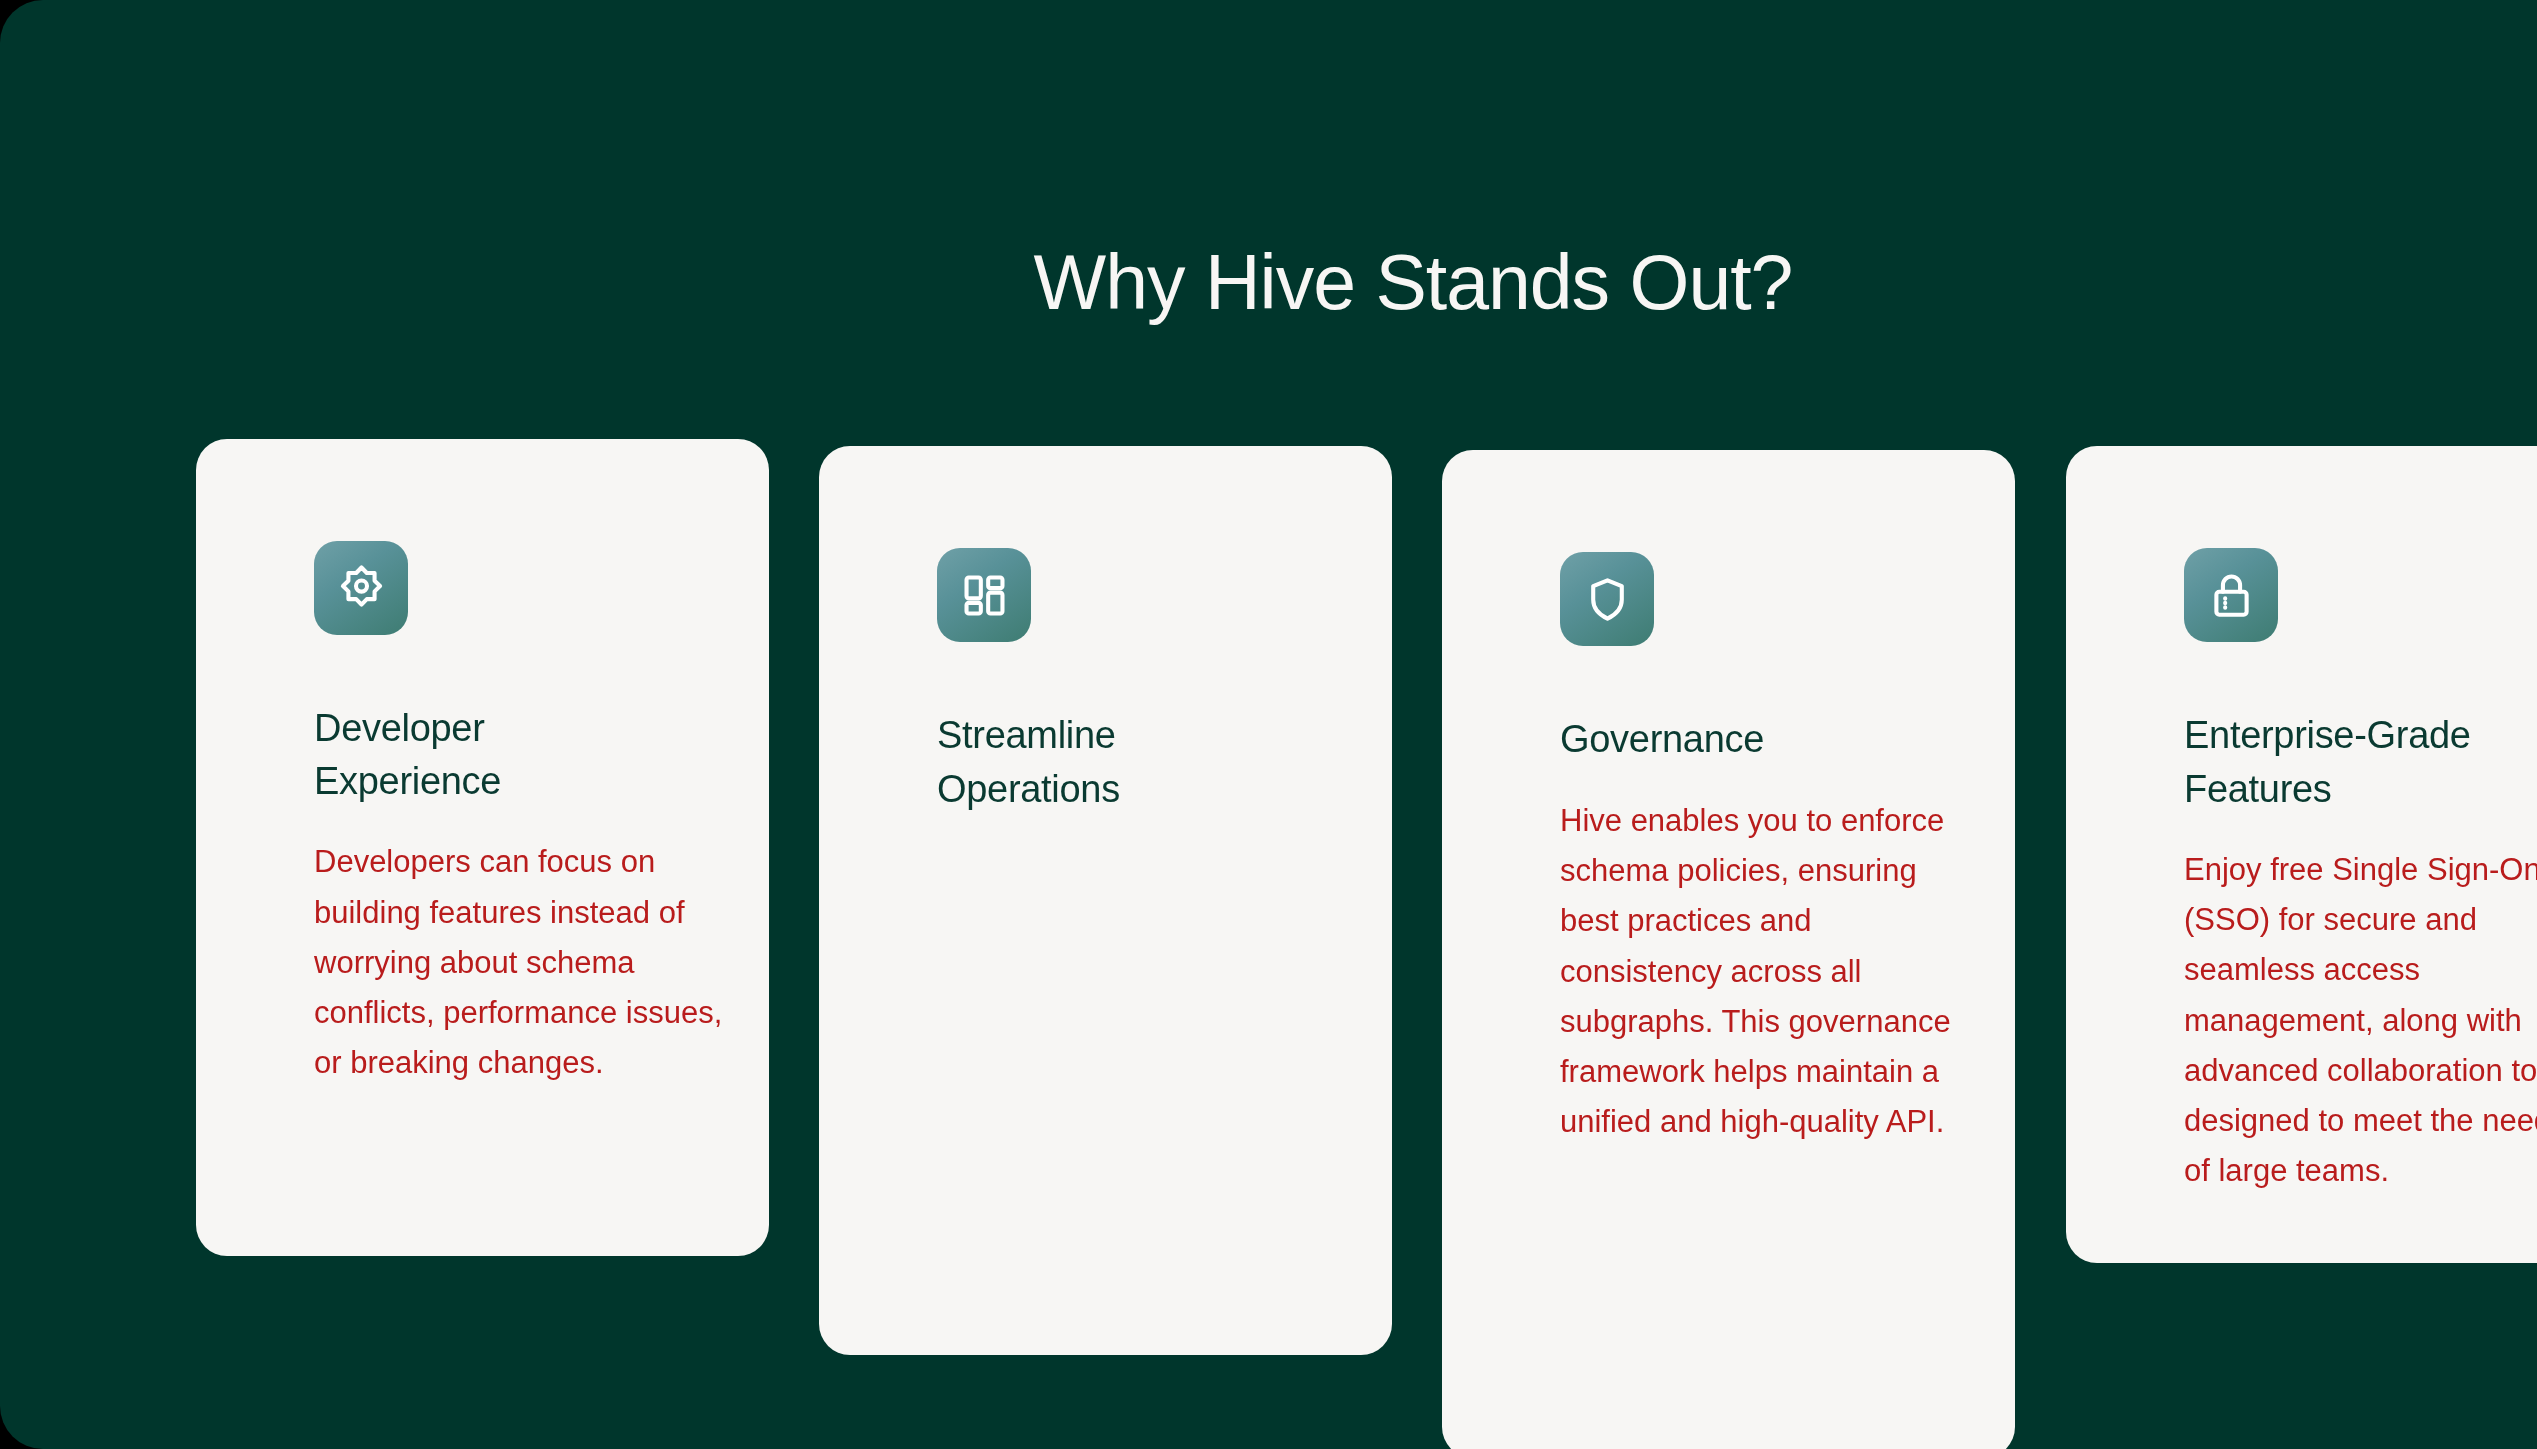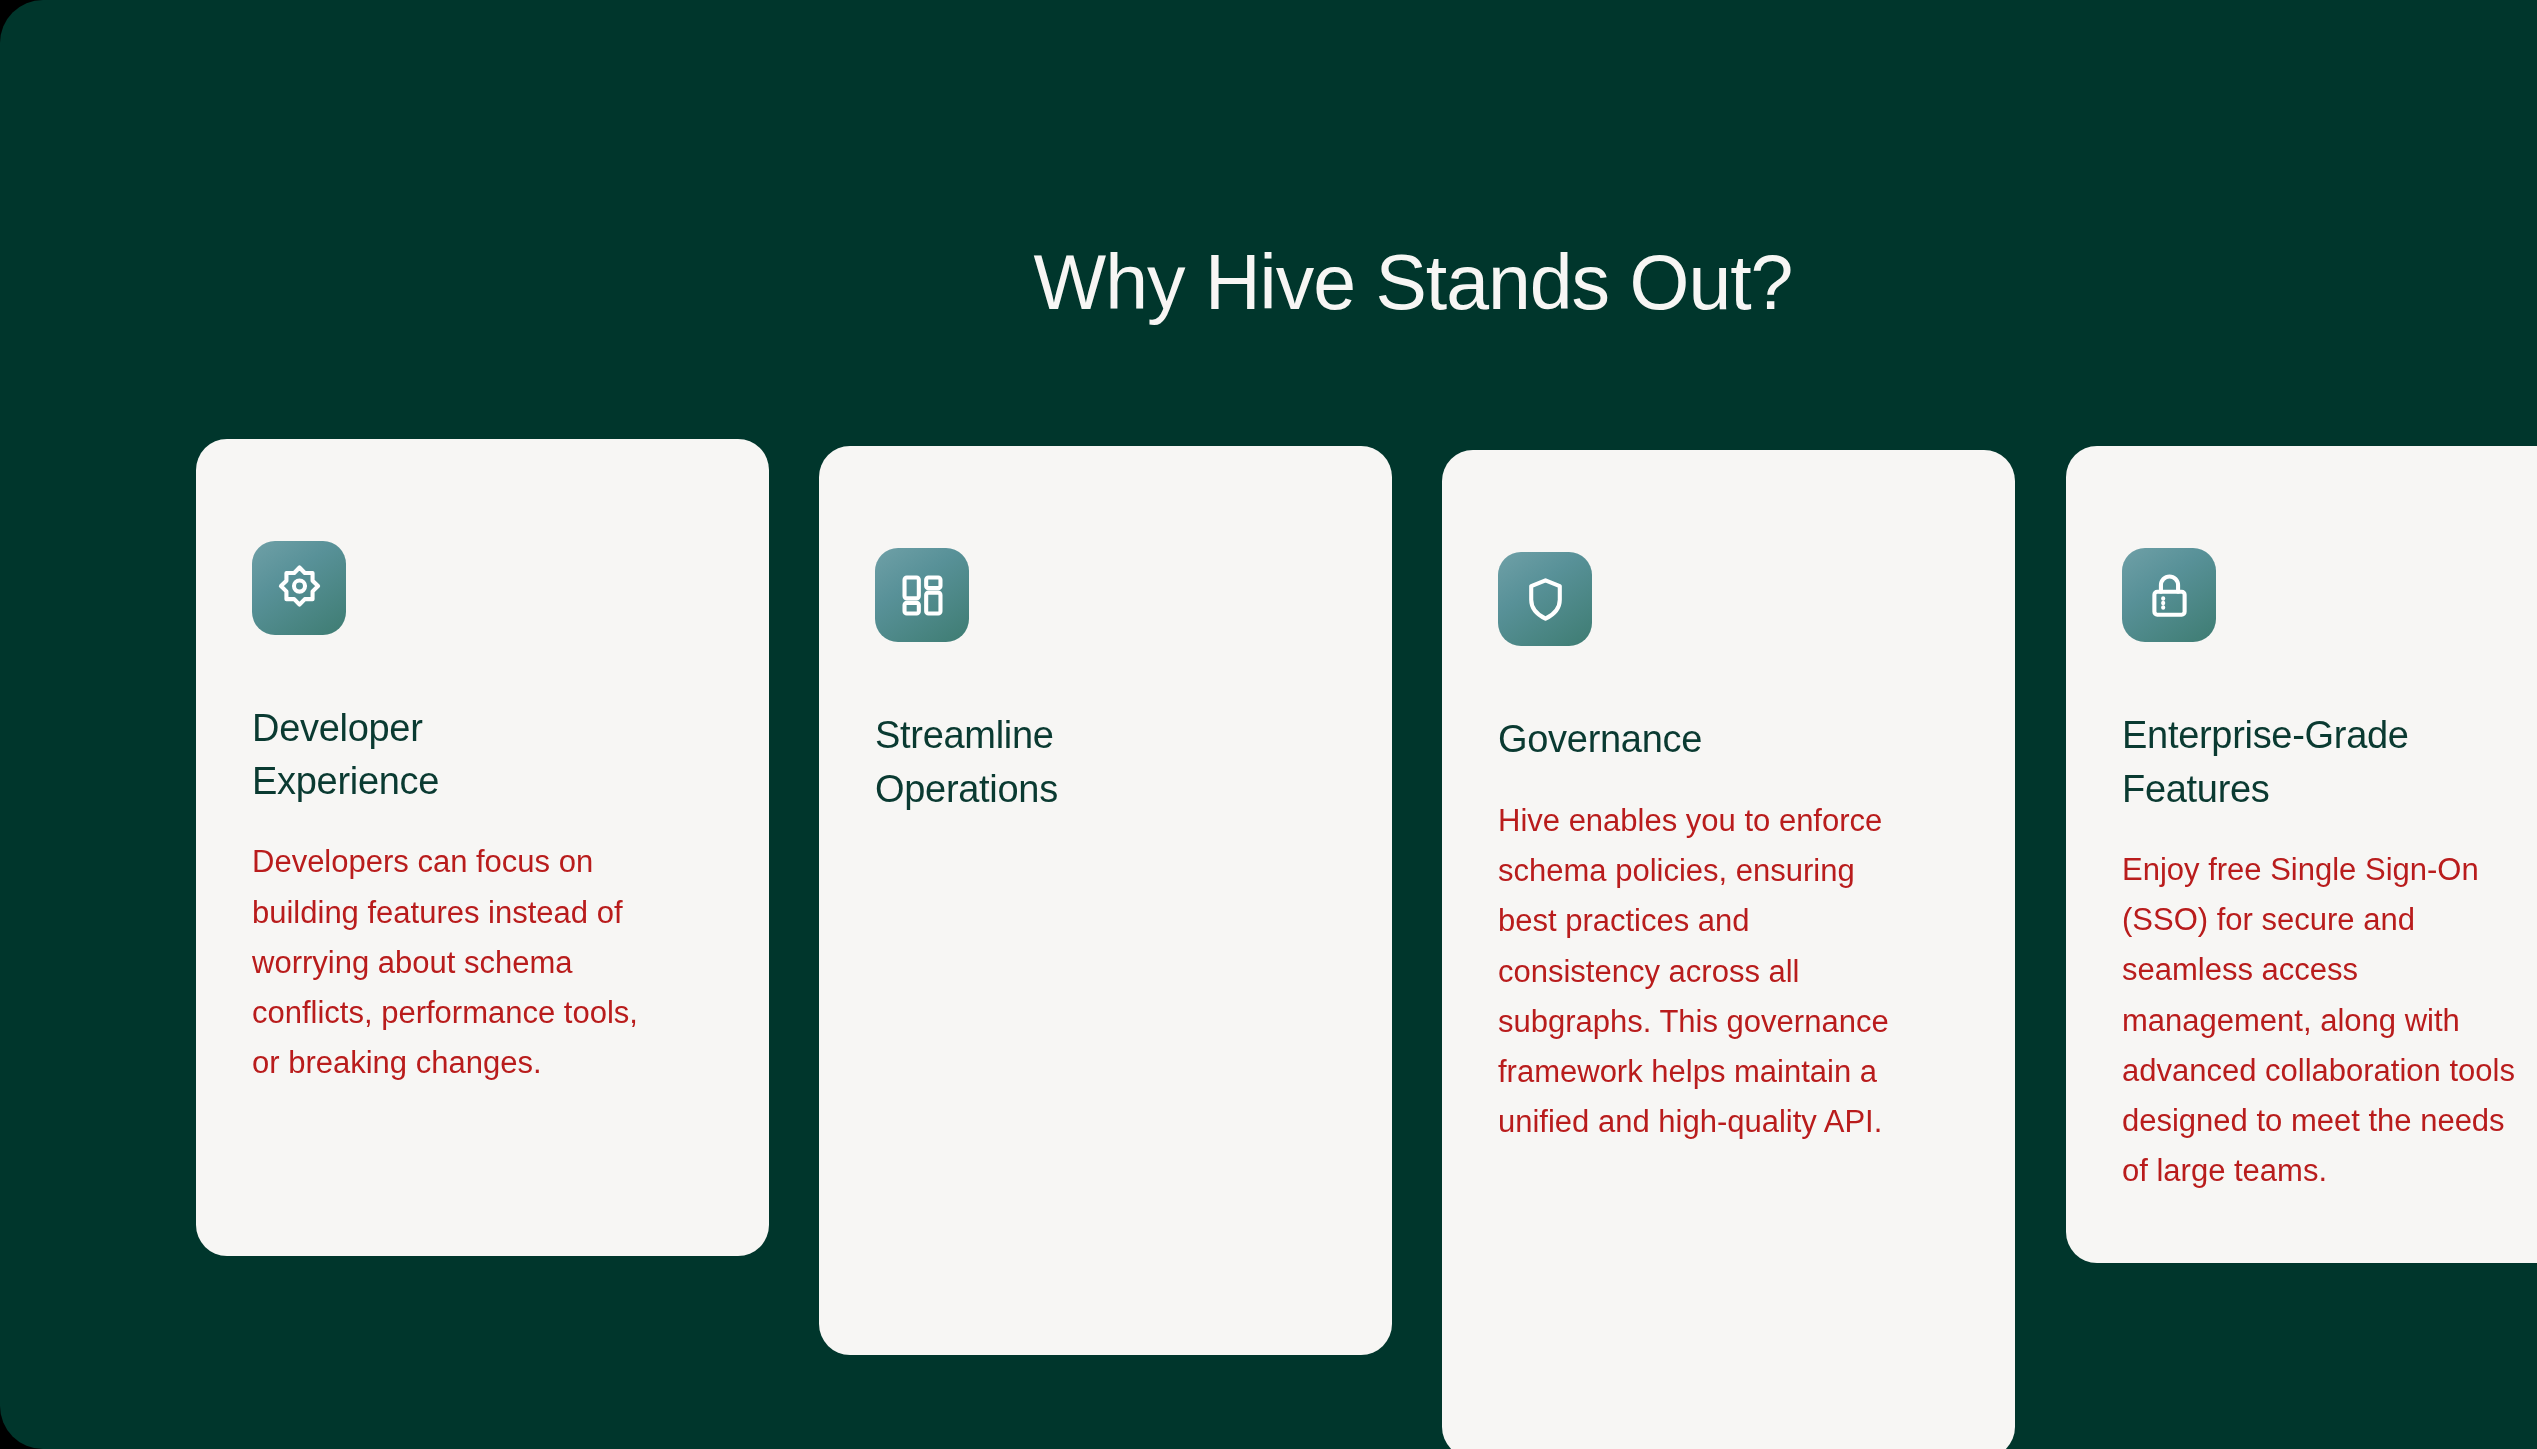--- a/index.html
+++ b/index.html
@@ -55,21 +55,21 @@
     box-sizing: border-box;
     padding: 102px 0 0 0;
   }
 
   .card-0 { left: 0px;    top: 2.5px;  height: 817px; }
   .card-1 { left: 623px; top: 10px; height: 909px; }
   .card-2 { left: 1246px; top: 14px; height: 1008px; }
   .card-3 { left: 1870px; top: 10px; height: 817px; }
 
   .card-inner {
-    padding: 0 0 0 56px;
+    padding: 0 0 0 118px;
     width: 100%;
     box-sizing: border-box;
   }
 
   .icon-tile {
     width: 94px;
     height: 94px;
     border-radius: 23px;
     background: linear-gradient(145deg, #6FA0A7 0%, #589198 38%, #3E7C72 100%);
     display: flex;
@@ -117,21 +117,21 @@
     <div class="card card-0">
       <div class="card-inner">
         <div class="icon-tile">
           <svg viewBox="0 0 24 24" fill="none" stroke="#FFFFFF" stroke-width="2" stroke-linecap="round" stroke-linejoin="round">
             <path d="M12 2.2 14.6 4.9 18.4 4.9 18.4 8.7 21.1 11.3 18.4 13.9 18.4 17.7 14.6 17.7 12 20.4 9.4 17.7 5.6 17.7 5.6 13.9 2.9 11.3 5.6 8.7 5.6 4.9 9.4 4.9 Z"></path>
             <circle cx="12" cy="11.3" r="2.7"></circle>
           </svg>
         </div>
         <div class="card-title">Developer
 Experience</div>
-        <div class="card-body">Developers can focus on building features instead of worrying about schema conflicts, performance tools, or breaking changes.</div>
+        <div class="card-body">Developers can focus on building features instead of worrying about schema conflicts, performance issues, or breaking changes.</div>
       </div>
     </div>
 
     <div class="card card-1">
       <div class="card-inner">
         <div class="icon-tile">
           <svg viewBox="0 0 24 24" fill="none" stroke="#FFFFFF" stroke-width="2" stroke-linecap="round" stroke-linejoin="round">
             <rect x="3.2" y="3.2" width="7" height="10.2" rx="1.1"></rect>
             <rect x="13.8" y="3.2" width="7" height="5.2" rx="1.1"></rect>
             <rect x="13.8" y="10.6" width="7" height="10.2" rx="1.1"></rect>

